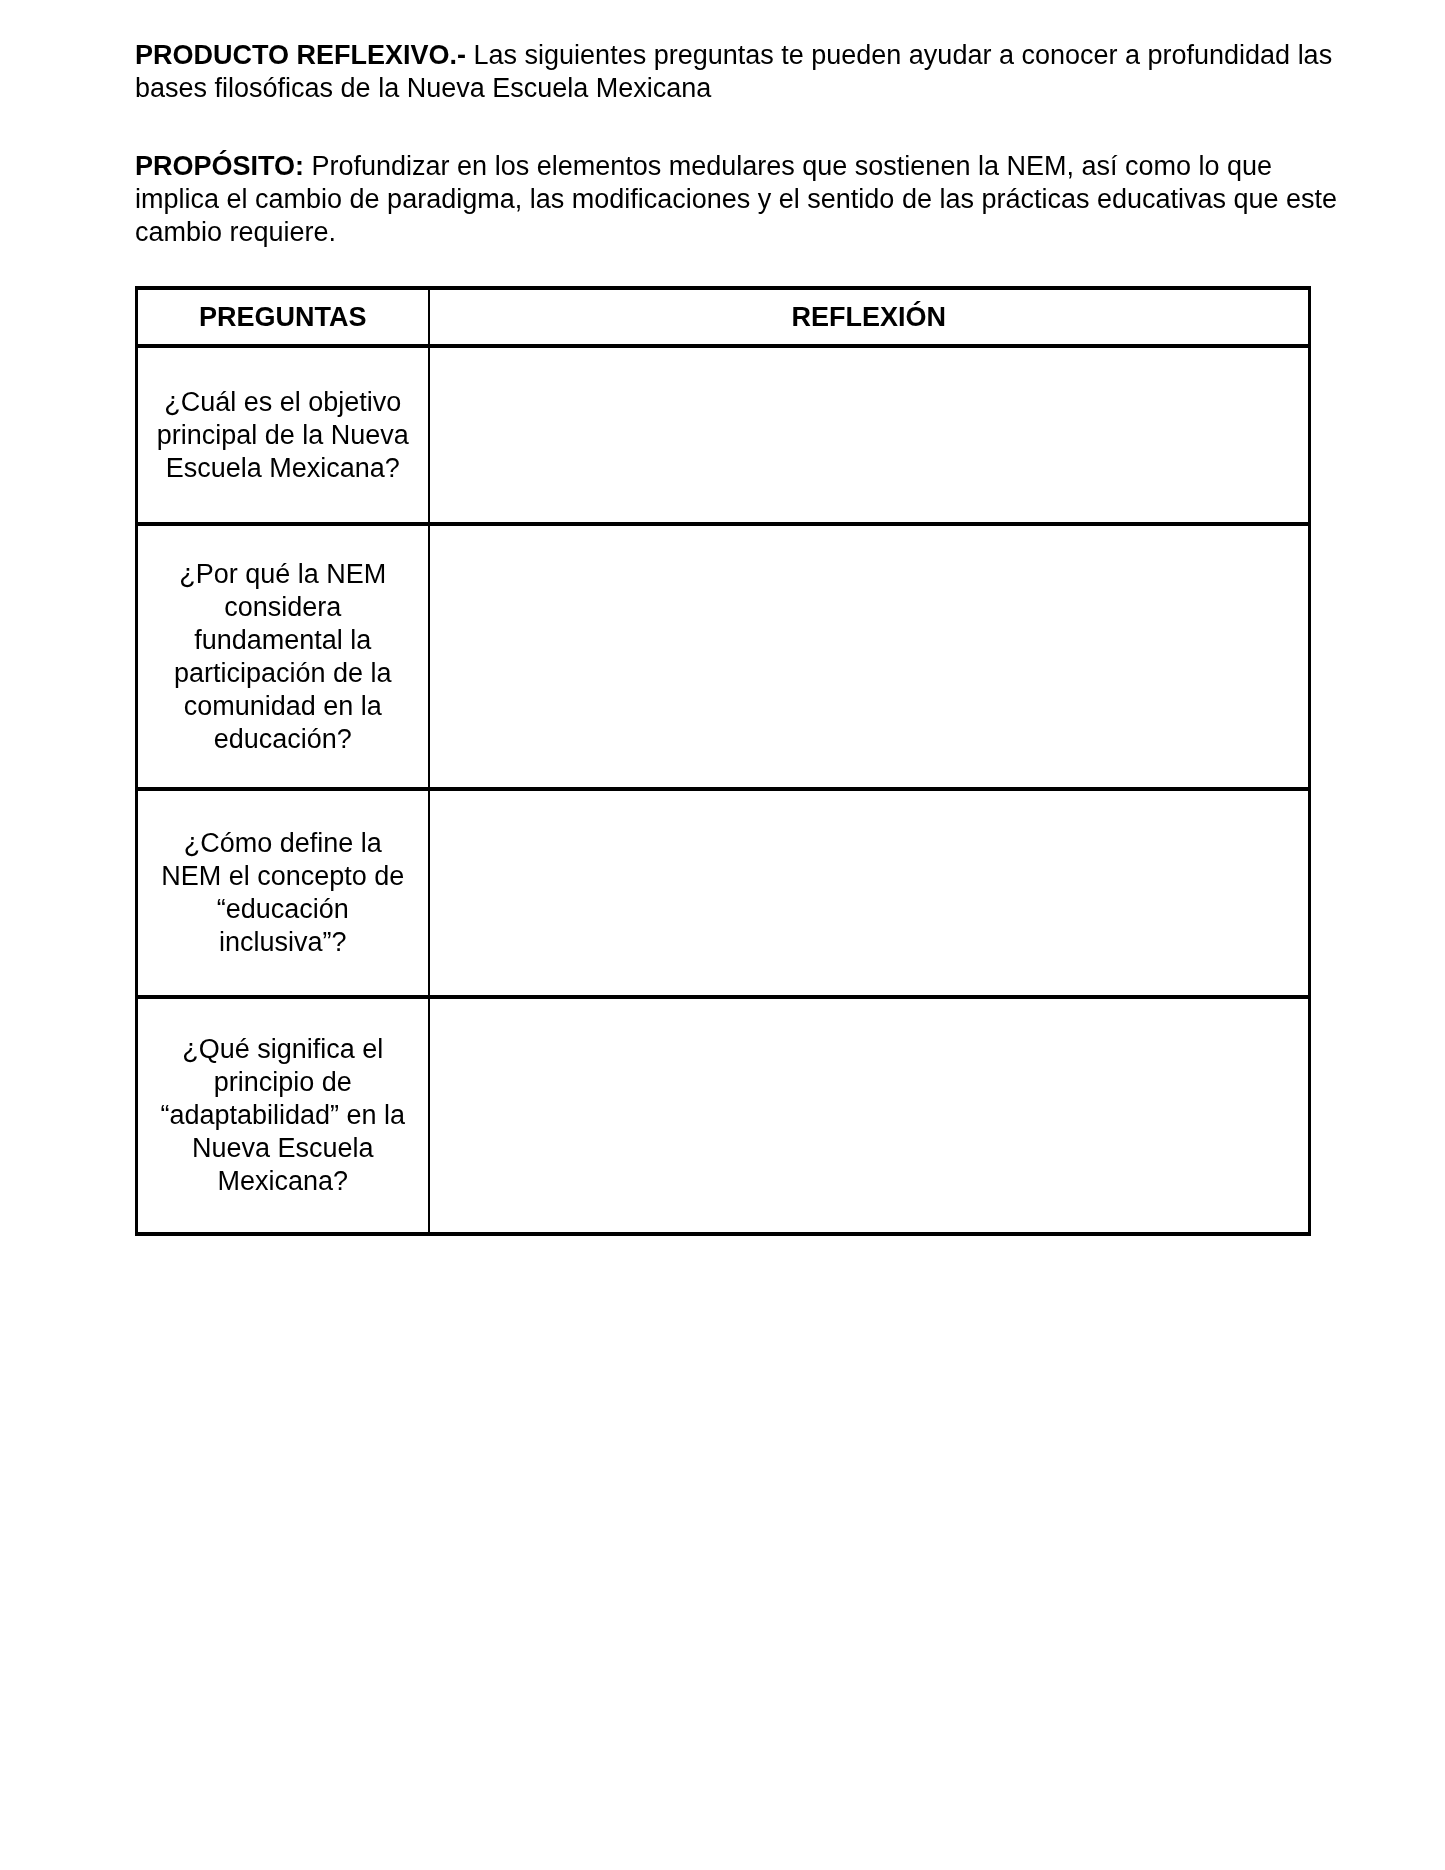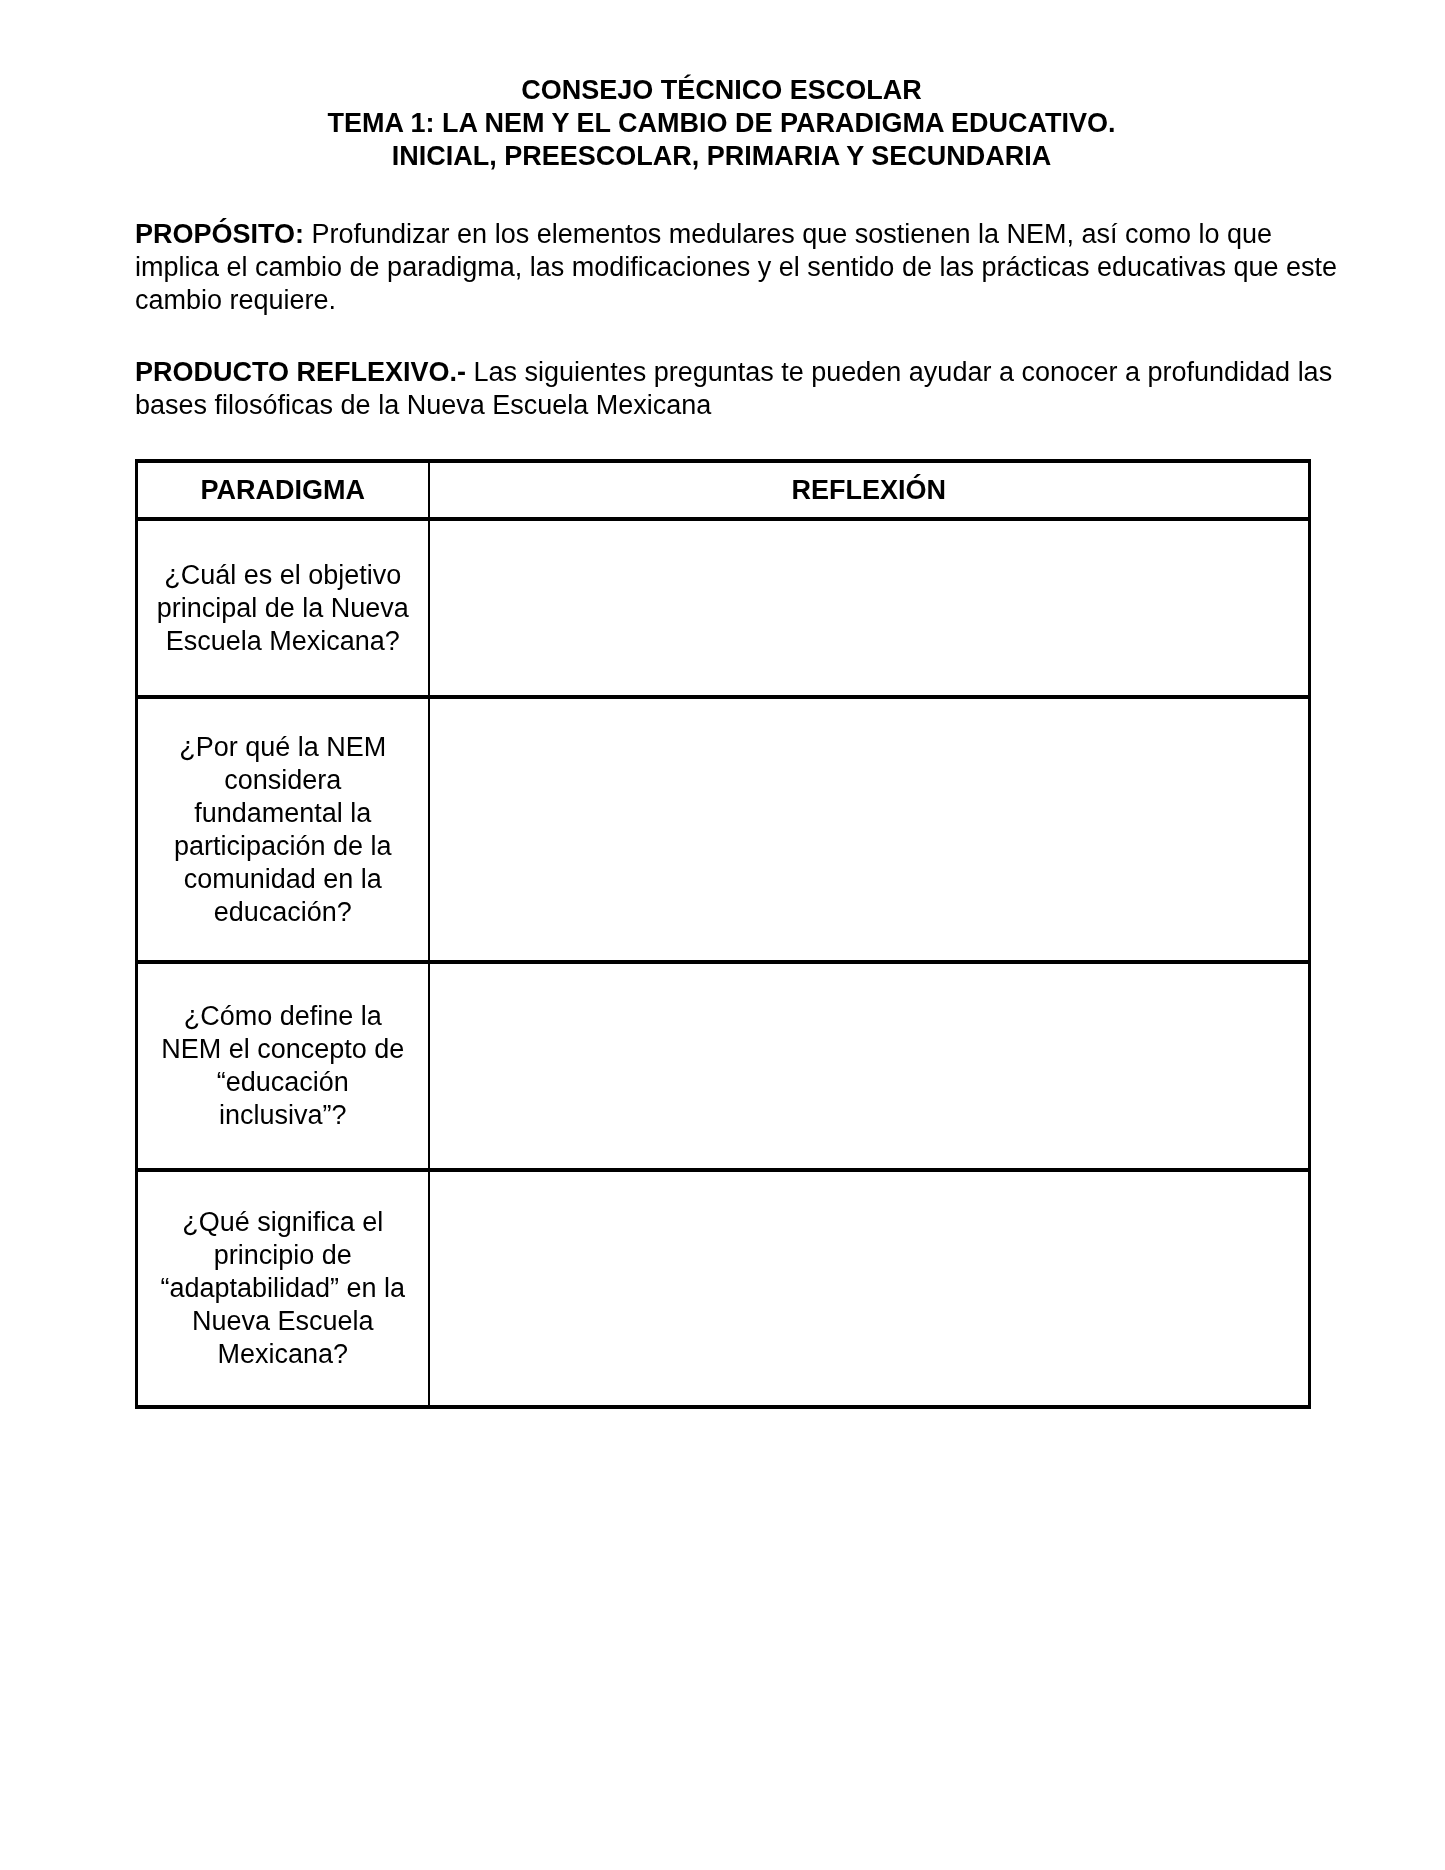--- a/index.html
+++ b/index.html
@@ -79,39 +79,36 @@
   tr.row-4 { height: 208px; }
   tr.row-5 { height: 237px; }
   tr.row-6 { height: 208px; }
 </style>
 </head>
 <body>
 
 <div class="page">
   <div class="content">
 
-    <h1 class="doc-title">CONSEJO TÉCNICO ESCOLAR
-TEMA 1: LA NEM Y EL CAMBIO DE PARADIGMA EDUCATIVO.
-INICIAL, PREESCOLAR, PRIMARIA Y SECUNDARIA</h1>
+
+    <p class="para para-producto"><span class="label">PRODUCTO REFLEXIVO.-</span><span> Las siguientes preguntas te pueden ayudar a conocer a profundidad las
+bases filosóficas de la Nueva Escuela Mexicana</span></p>
 
     <p class="para para-proposito"><span class="label">PROPÓSITO:</span><span> Profundizar en los elementos medulares que sostienen la NEM, así como lo que
 implica el cambio de paradigma, las modificaciones y el sentido de las prácticas educativas que este
 cambio requiere.</span></p>
-
-    <p class="para para-producto"><span class="label">PRODUCTO REFLEXIVO.-</span><span> Las siguientes preguntas te pueden ayudar a conocer a profundidad las
-bases filosóficas de la Nueva Escuela Mexicana</span></p>
 
     <table class="q-table">
       <colgroup>
         <col class="c-preguntas">
         <col class="c-reflexion">
       </colgroup>
       <tbody>
         <tr class="row-hdr">
-          <td class="hdr-cell">PARADIGMA</td>
+          <td class="hdr-cell">PREGUNTAS</td>
           <td class="hdr-cell">REFLEXIÓN</td>
         </tr>
 
         <tr class="row-1">
           <td class="q-cell">¿Cuál es el objetivo
 principal de la Nueva
 Escuela Mexicana?</td>
           <td class="r-cell"></td>
         </tr>
 

